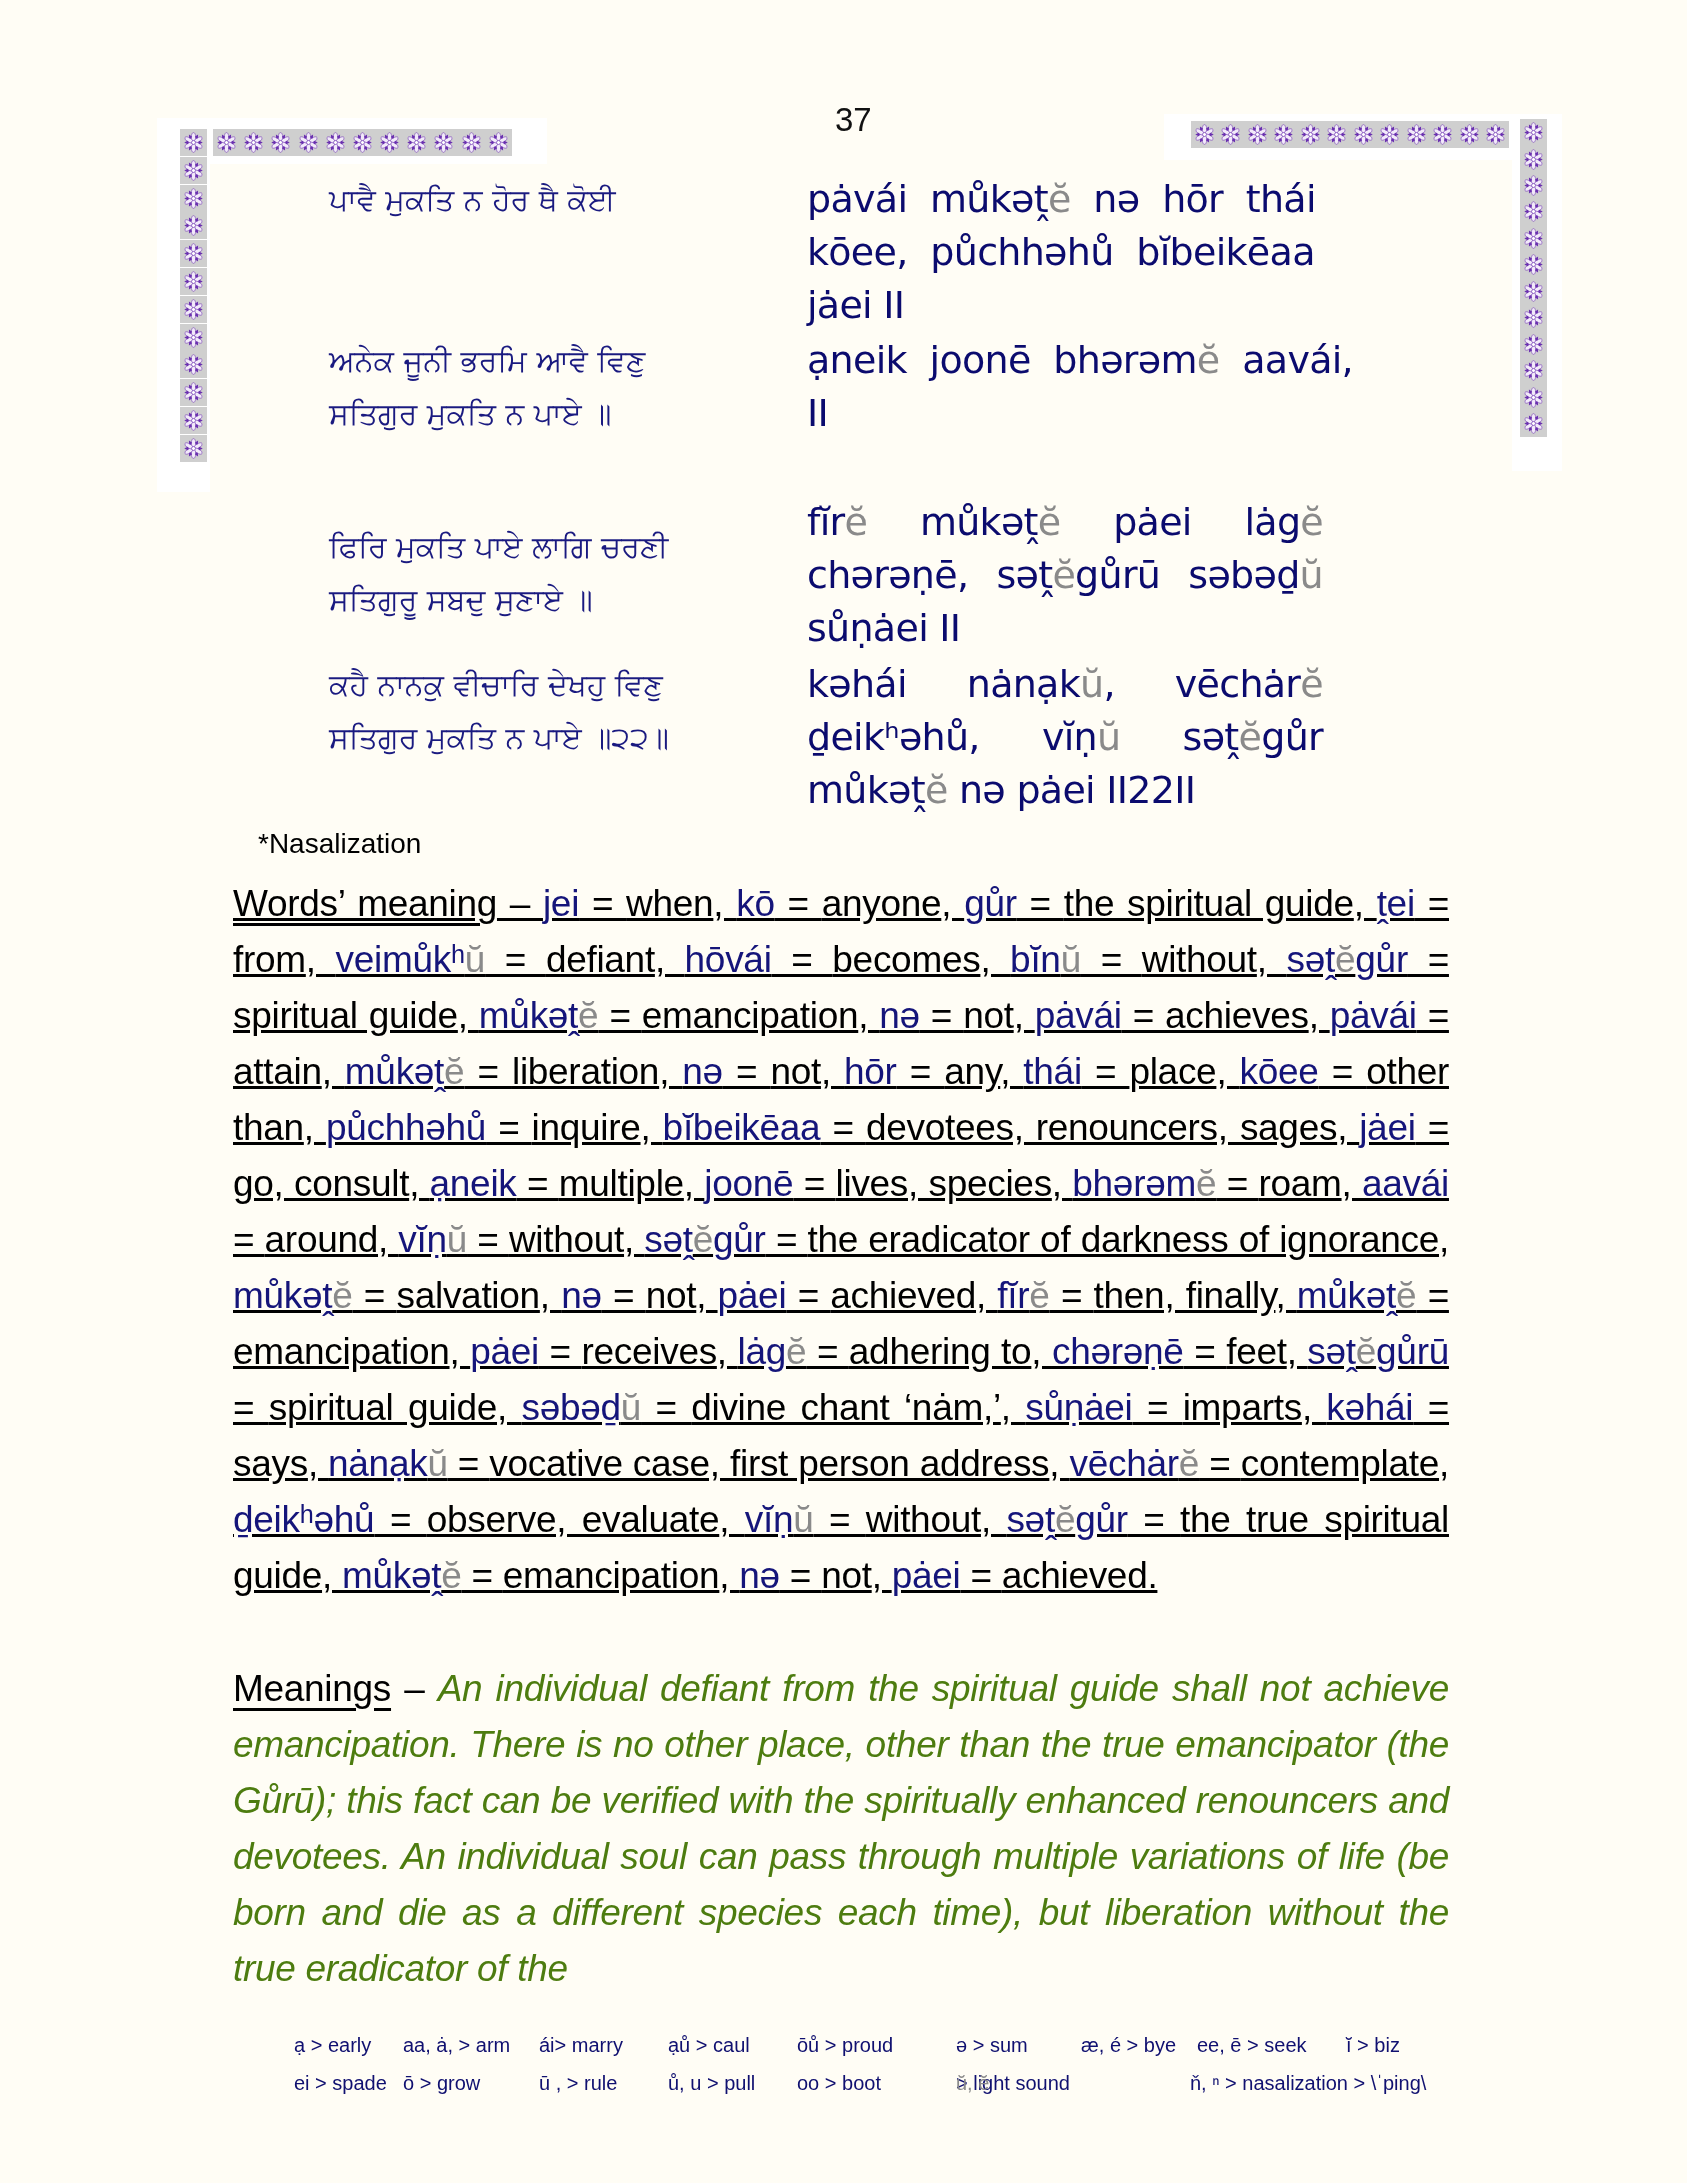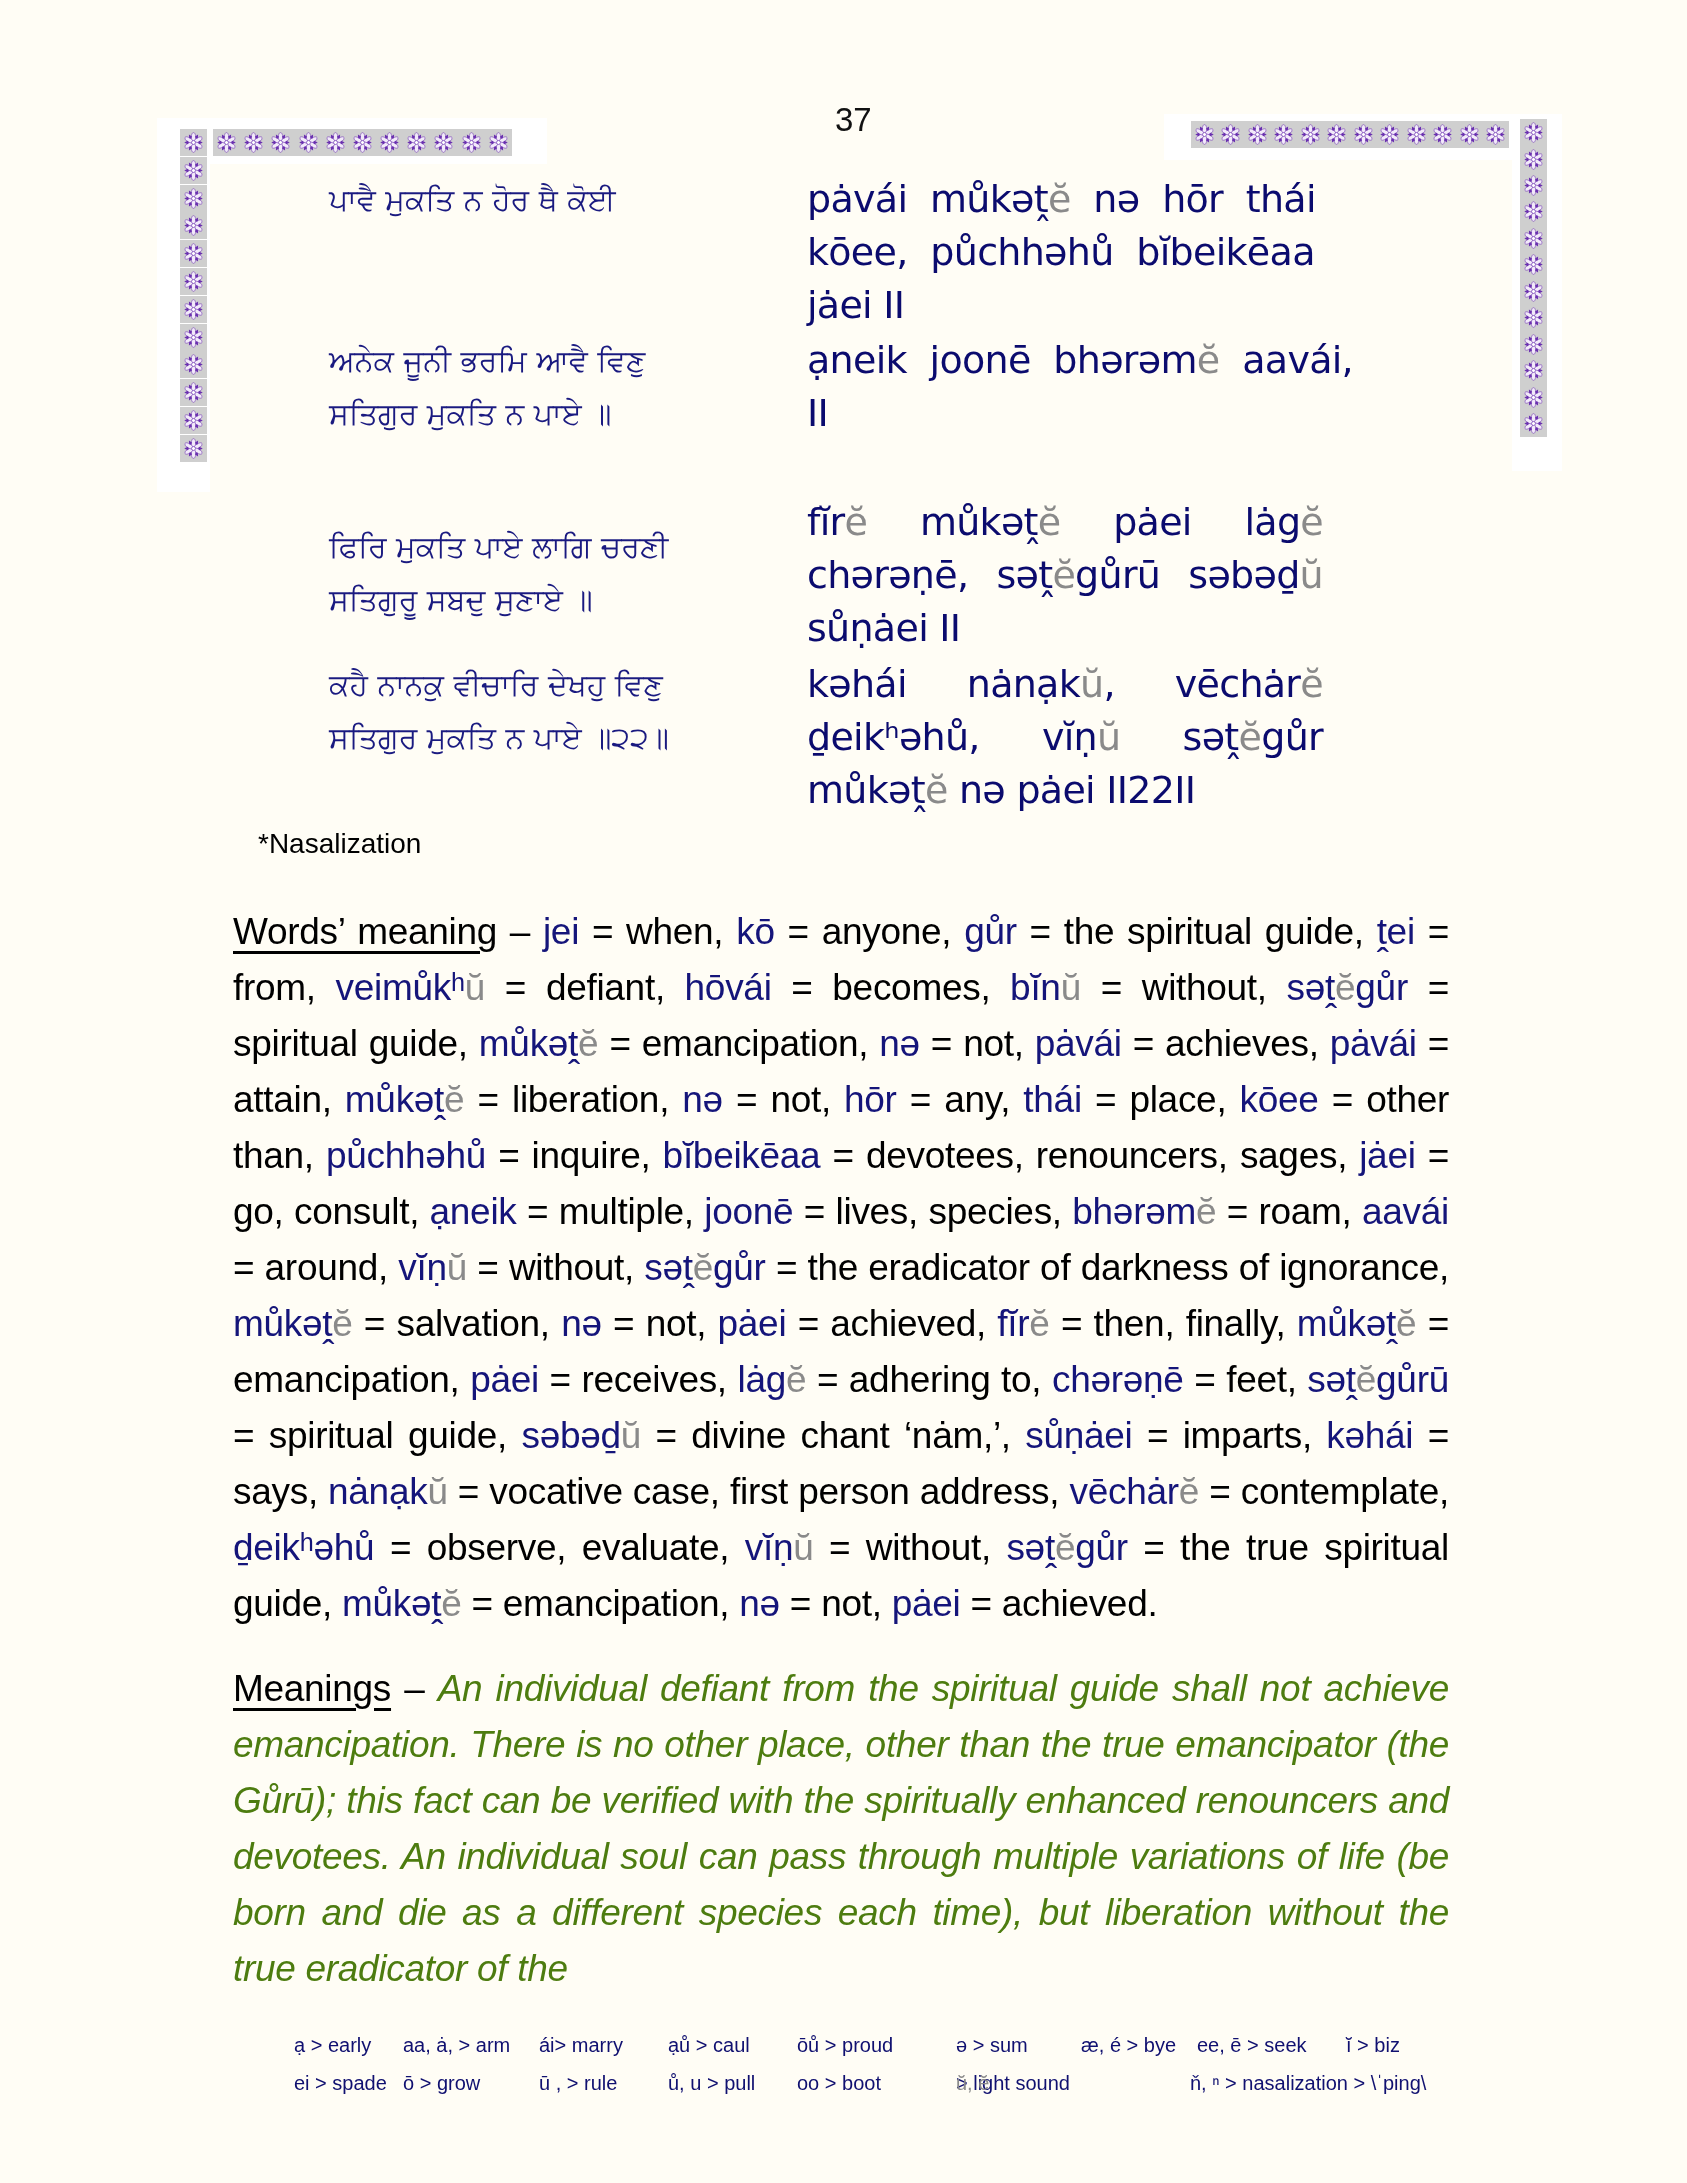--- a/index.html
+++ b/index.html
@@ -1036,21 +1036,21 @@
     <div class="just">
       <span>ḏeikʰəhů,</span>
       <span>vĭṇ<span class="light">ŭ</span></span>
       <span>səṱ<span class="light">ĕ</span>gůr</span>
     </div>
     <div class="tr-line">můkəṱ<span class="light">ĕ</span> nə pȧei II22II</div>
   </div>
 
 <div class="abs note">*Nasalization</div>
 
-<div class="abs para" style="top:904px;" id="words-meaning">
+<div class="abs para" style="top:876px;text-decoration:underline;" id="words-meaning">
   <span class="heading">Words’ meaning</span><span> – </span><span id="wm-entries"><span class="w">jei</span> = <span>when</span>, <span class="w">kō</span> = <span>anyone</span>, <span class="w">gůr</span> = <span>the spiritual guide</span>, <span class="w">ṱei</span> = <span>from</span>, <span class="w">veimůkʰ<span class="light">ŭ</span></span> = <span>defiant</span>, <span class="w">hōvái</span> = <span>becomes</span>, <span class="w">bĭn<span class="light">ŭ</span></span> = <span>without</span>, <span class="w">səṱ<span class="light">ĕ</span>gůr</span> = <span>spiritual guide</span>, <span class="w">můkəṱ<span class="light">ĕ</span></span> = <span>emancipation</span>, <span class="w">nə</span> = <span>not</span>, <span class="w">pȧvái</span> = <span>achieves</span>, <span class="w">pȧvái</span> = <span>attain</span>, <span class="w">můkəṱ<span class="light">ĕ</span></span> = <span>liberation</span>, <span class="w">nə</span> = <span>not</span>, <span class="w">hōr</span> = <span>any</span>, <span class="w">thái</span> = <span>place</span>, <span class="w">kōee</span> = <span>other than</span>, <span class="w">půchhəhů</span> = <span>inquire</span>, <span class="w">bĭbeikēaa</span> = <span>devotees, renouncers, sages</span>, <span class="w">jȧei</span> = <span>go, consult</span>, <span class="w">ạneik</span> = <span>multiple</span>, <span class="w">joonē</span> = <span>lives, species</span>, <span class="w">bhərəm<span class="light">ĕ</span></span> = <span>roam</span>, <span class="w">aavái</span> = <span>around</span>, <span class="w">vĭṇ<span class="light">ŭ</span></span> = <span>without</span>, <span class="w">səṱ<span class="light">ĕ</span>gůr</span> = <span>the eradicator of darkness of ignorance</span>, <span class="w">můkəṱ<span class="light">ĕ</span></span> = <span>salvation</span>, <span class="w">nə</span> = <span>not</span>, <span class="w">pȧei</span> = <span>achieved</span>, <span class="w">fĭr<span class="light">ĕ</span></span> = <span>then, finally</span>, <span class="w">můkəṱ<span class="light">ĕ</span></span> = <span>emancipation</span>, <span class="w">pȧei</span> = <span>receives</span>, <span class="w">lȧg<span class="light">ĕ</span></span> = <span>adhering to</span>, <span class="w">chərəṇē</span> = <span>feet</span>, <span class="w">səṱ<span class="light">ĕ</span>gůrū</span> = <span>spiritual guide</span>, <span class="w">səbəḏ<span class="light">ŭ</span></span> = <span>divine chant ‘nȧm,’</span>, <span class="w">sůṇȧei</span> = <span>imparts</span>, <span class="w">kəhái</span> = <span>says</span>, <span class="w">nȧnạk<span class="light">ŭ</span></span> = <span>vocative case, first person address</span>, <span class="w">vēchȧr<span class="light">ĕ</span></span> = <span>contemplate</span>, <span class="w">ḏeikʰəhů</span> = <span>observe, evaluate</span>, <span class="w">vĭṇ<span class="light">ŭ</span></span> = <span>without</span>, <span class="w">səṱ<span class="light">ĕ</span>gůr</span> = <span>the true spiritual guide</span>, <span class="w">můkəṱ<span class="light">ĕ</span></span> = <span>emancipation</span>, <span class="w">nə</span> = <span>not</span>, <span class="w">pȧei</span> = <span>achieved.</span></span>
 </div>
 
 <div class="abs para" style="top:1661px;">
   <span class="heading">Meanings</span><span> – </span><span class="meaning-text">An individual defiant from the spiritual guide shall not achieve emancipation. There is no other place, other than the true emancipator (the Gůrū); this fact can be verified with the spiritually enhanced renouncers and devotees. An individual soul can pass through multiple variations of life (be born and die as a different species each time), but liberation without the true eradicator of the</span>
 </div>
 
 <div class="abs footer" style="top:2034px;">
   <div id="key-row1">
       <span style="left:0px">ạ &gt; early</span>

